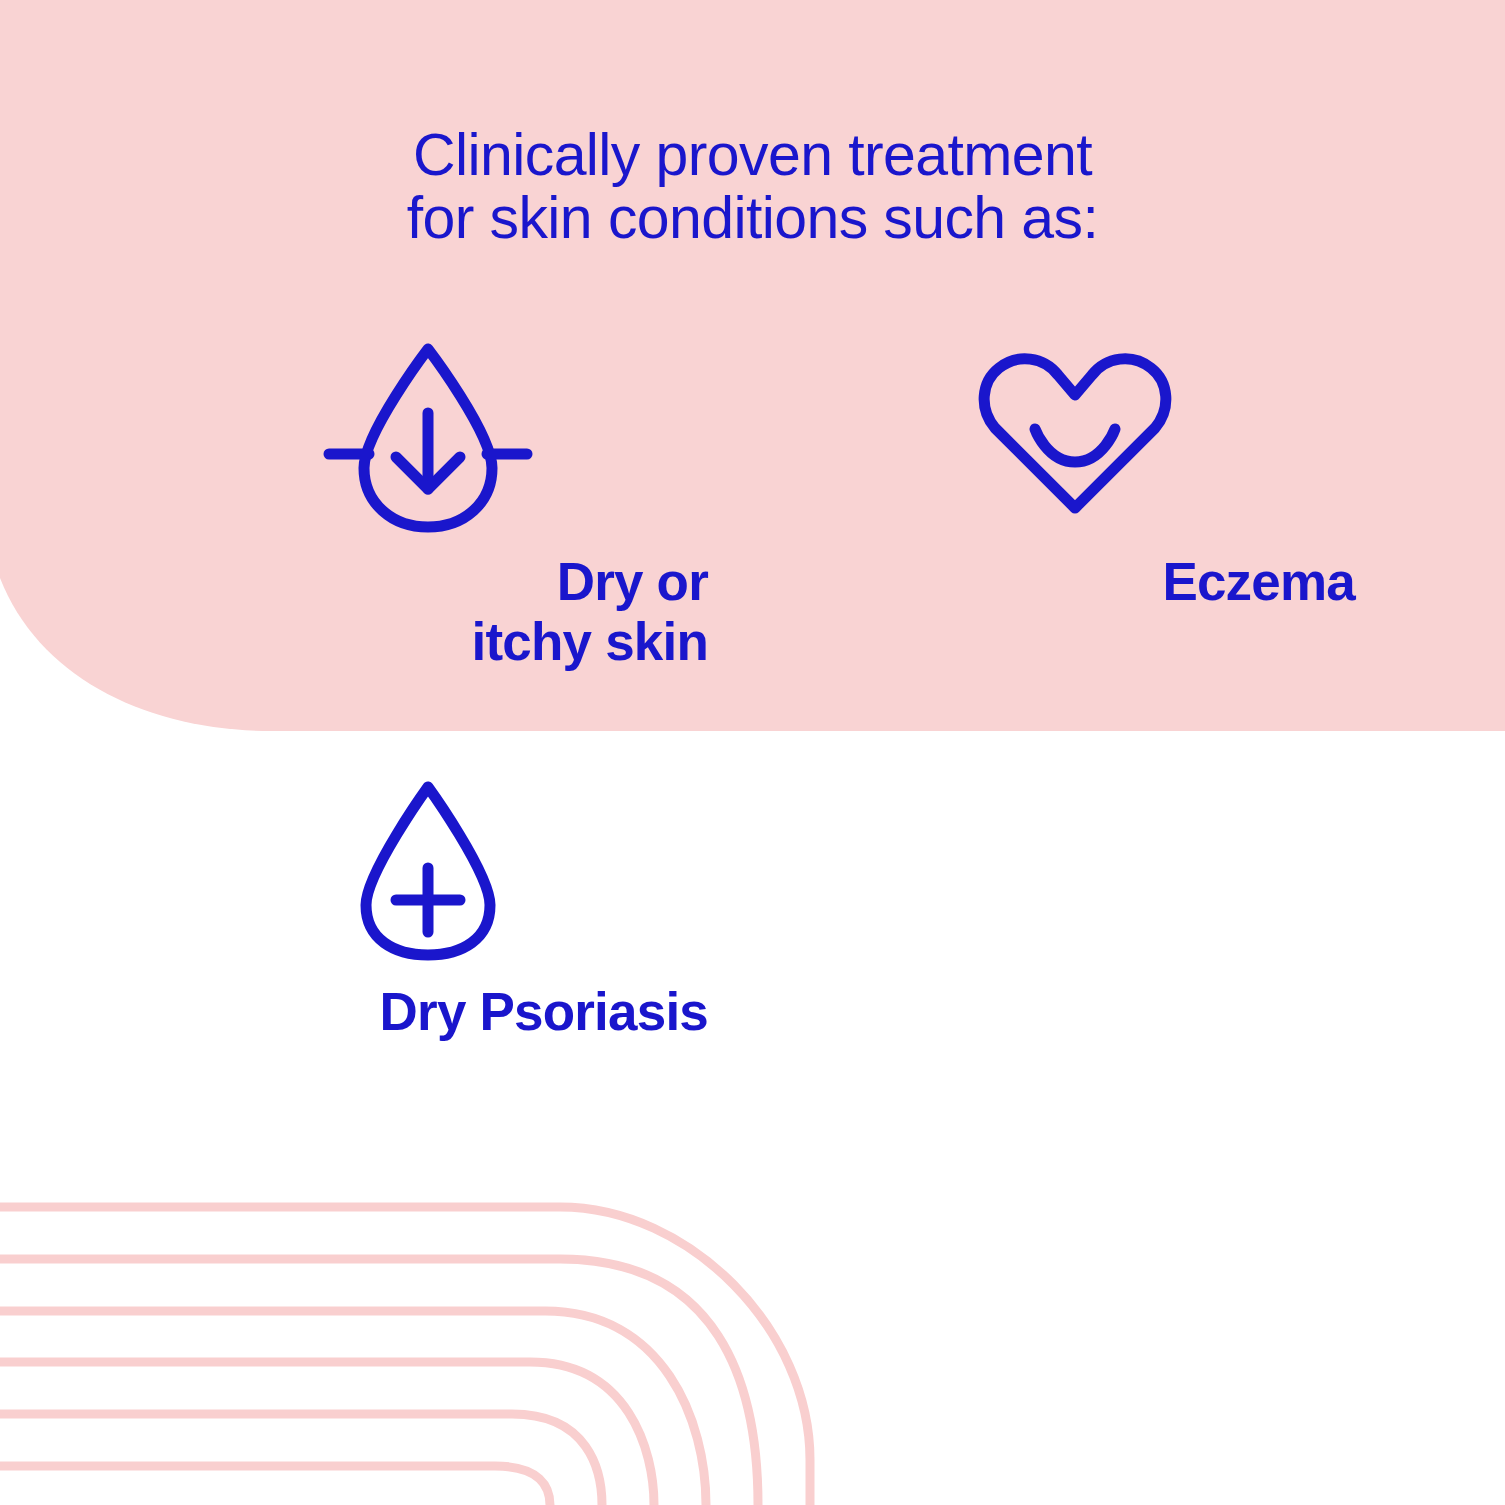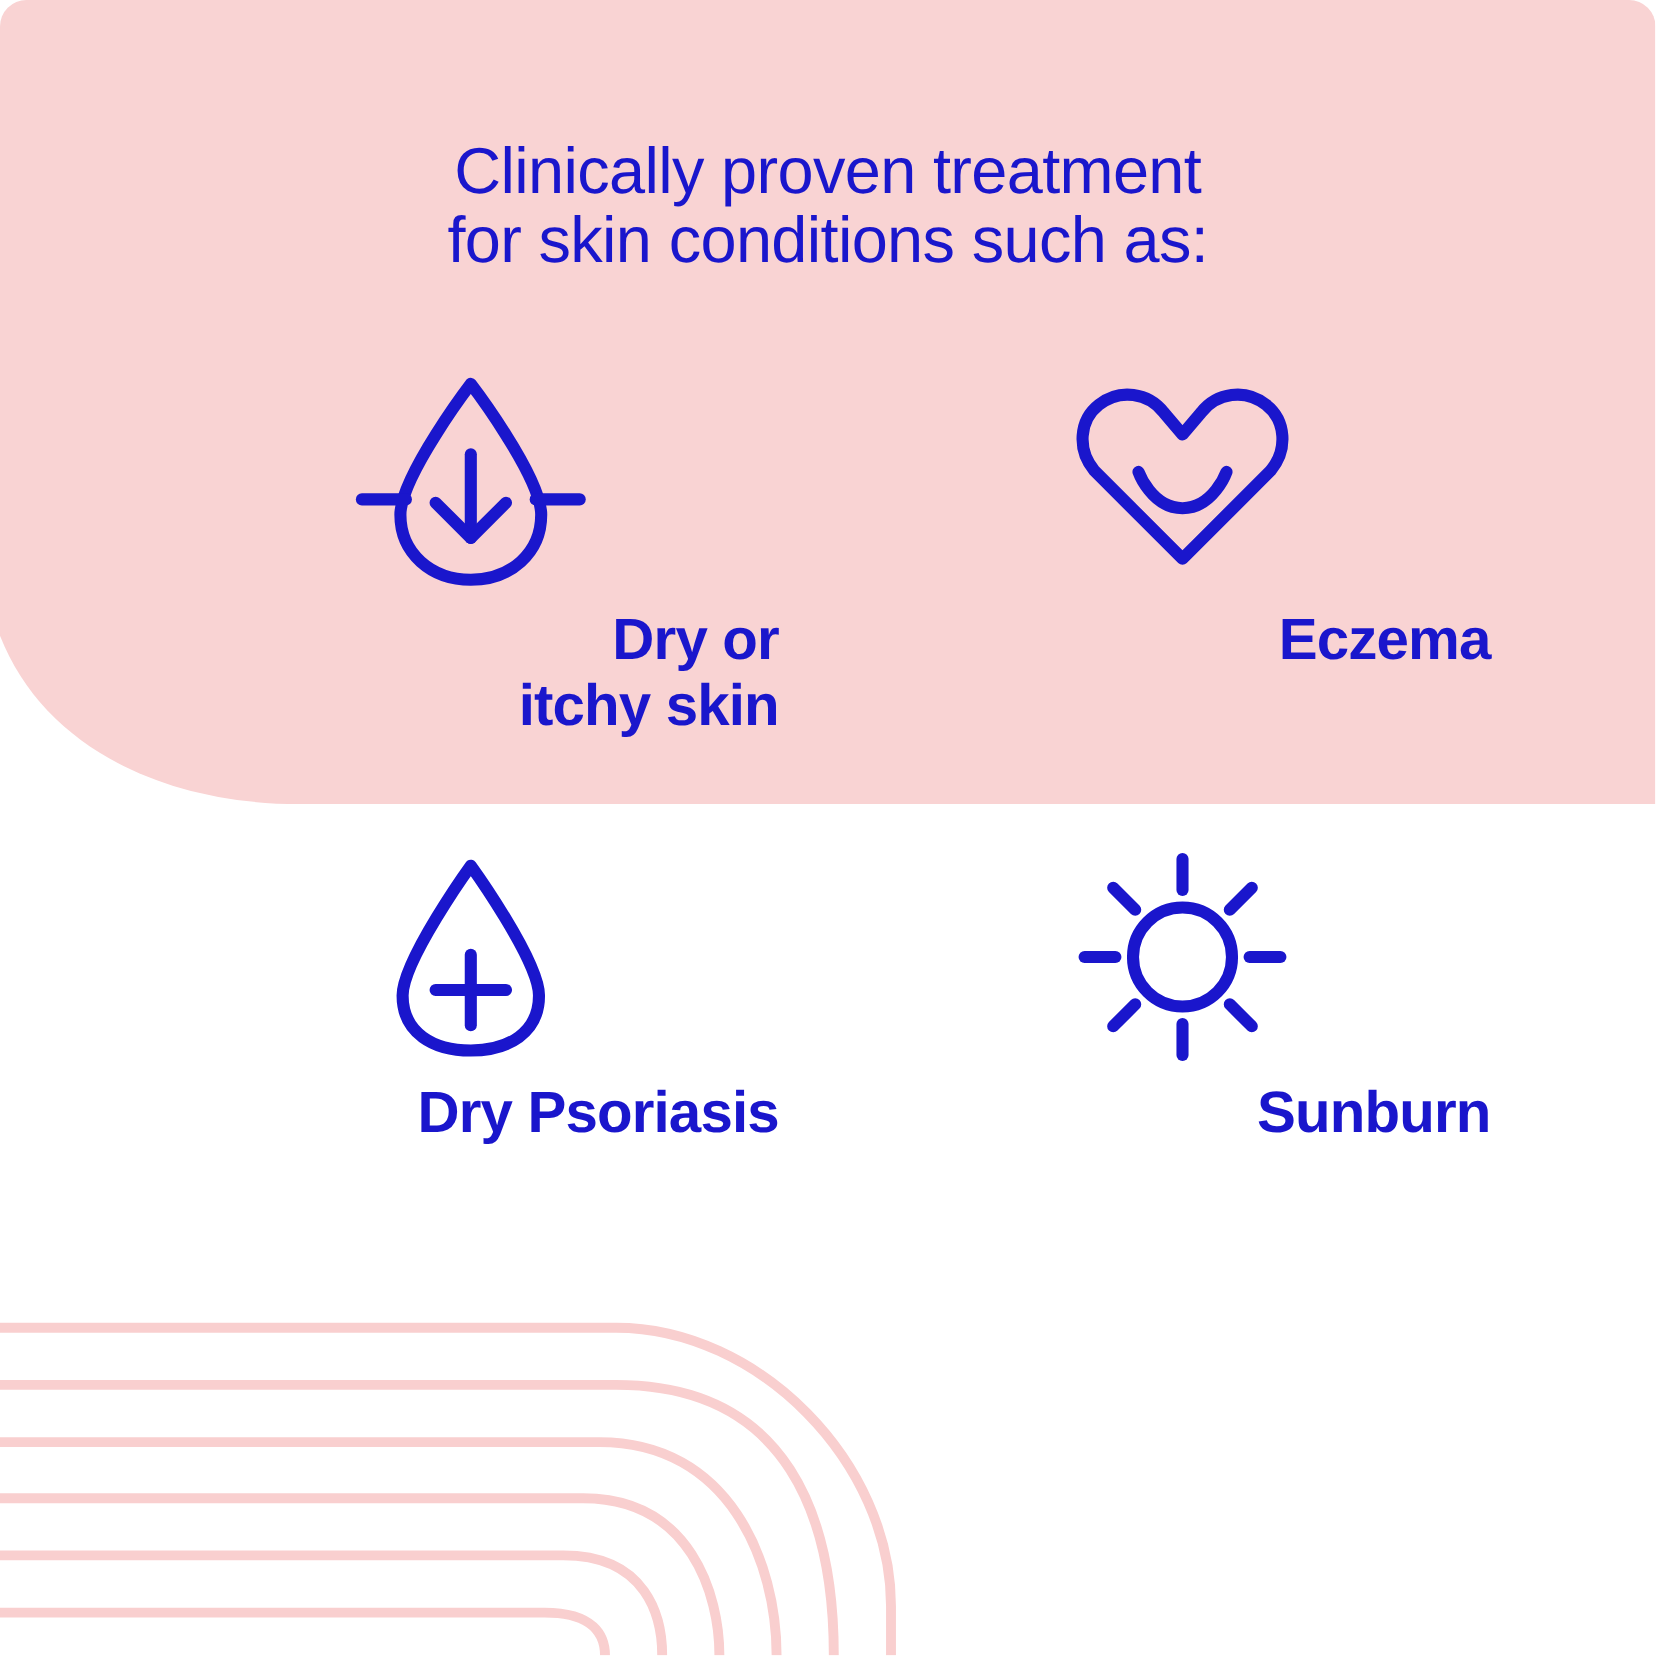--- a/index.html
+++ b/index.html
@@ -7,21 +7,20 @@
     padding: 0;
     background: #ffffff;
   }
   #root {
     position: relative;
     width: 1505px;
     height: 1505px;
     background: #ffffff;
     overflow: hidden;
     font-family: "Liberation Sans", sans-serif;
-    border-radius: 24px;
   }
 
   
   .bg-layer {
     position: absolute;
     inset: 0;
     width: 1505px;
     height: 1505px;
     pointer-events: none;
   }
@@ -128,31 +127,15 @@
     <div class="cell cell-1">
       <div class="icon-wrap">
         <svg width="196" height="166" viewBox="0 0 196 166" fill="none" stroke="#1a16cc" stroke-width="11" stroke-linecap="round" stroke-linejoin="round">
           <path d="M98,156 L18,76 C2,57 4,30 22,16 C41,1 67,5 81,23 L98,43 L115,23 C129,5 155,1 174,16 C192,30 194,57 178,76 Z"></path>
           <path d="M58,77 C58,77 70,110 98,110 C126,110 138,77 138,77"></path>
         </svg>
       </div>
       <div class="cell-label">Eczema</div>
     </div>
 
-    <div class="cell cell-3">
-      <div class="icon-wrap">
-        <svg width="208" height="190" viewBox="0 0 208 190" fill="none" stroke="#1a16cc" stroke-width="11" stroke-linecap="round" stroke-linejoin="round">
-          <circle cx="104" cy="95" r="45"></circle>
-          <line x1="104" y1="6" x2="104" y2="34"></line>
-          <line x1="104" y1="156" x2="104" y2="184"></line>
-          <line x1="15" y1="95" x2="43" y2="95"></line>
-          <line x1="165" y1="95" x2="193" y2="95"></line>
-          <line x1="41" y1="32" x2="61" y2="52"></line>
-          <line x1="147" y1="138" x2="167" y2="158"></line>
-          <line x1="167" y1="32" x2="147" y2="52"></line>
-          <line x1="61" y1="138" x2="41" y2="158"></line>
-        </svg>
-      </div>
-      <div class="cell-label">Sunburn</div>
-    </div>
 
   </div>
 </div>
 
 </body></html>

